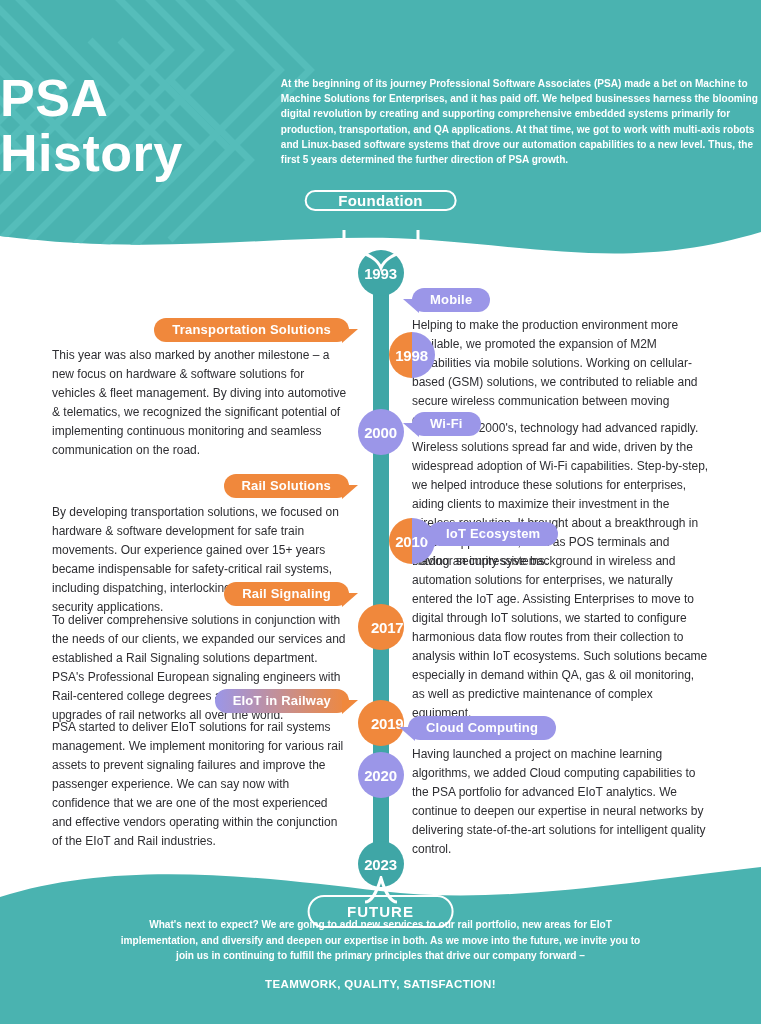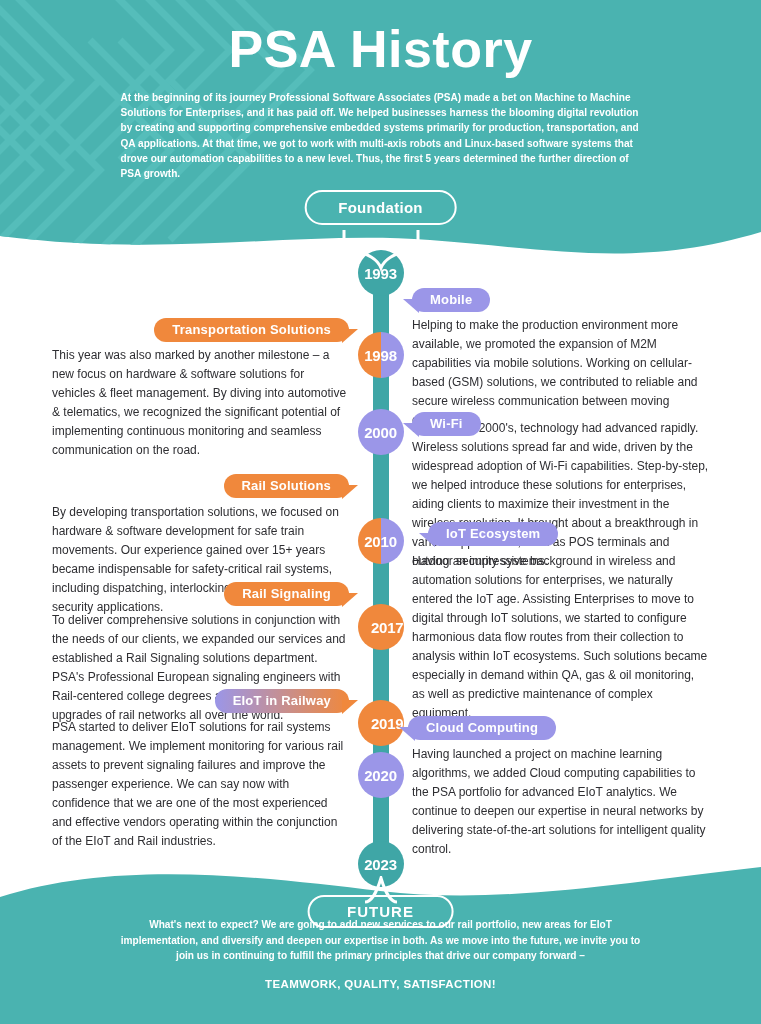--- a/index.html
+++ b/index.html
@@ -19,39 +19,39 @@
 
   
   .header{
     position:absolute;left:0;top:0;width:761px;height:268px;
     overflow:hidden;
   }
   .header-bg{position:absolute;left:0;top:0;width:761px;height:268px;}
   .header-inner{
     position:absolute;left:0;top:0;width:761px;height:230px;
     z-index:3;
-    display:flex;flex-direction:column;align-items:center;
+    display:flex;flex-direction:row;align-items:center;
   }
   .title{
     margin:22px 0 0 0;
     font-size:52px;font-weight:bold;color:#ffffff;
     letter-spacing:0.5px;line-height:1.05;
   }
   .header-body{
     width:520px;margin-top:13px;
     text-align:left;color:#ffffff;
     font-size:10.1px;line-height:1.52;font-weight:bold;
   }
 
   
   .foundation-pill{
     position:absolute;left:50%;transform:translateX(-50%);
     top:190px;z-index:6;
     border:2.5px solid #ffffff;border-radius:22px;
-    padding:7px 32px;
+    padding:0 32px;
     color:#ffffff;font-size:15px;font-weight:bold;
     letter-spacing:0.3px;
     background:transparent;
   }
   .foundation-stem{
     position:absolute;left:50%;transform:translateX(-50%);
     top:228px;z-index:5;
   }
 
   
@@ -67,20 +67,21 @@
     width:46px;height:46px;border-radius:50%;
     display:flex;align-items:center;justify-content:center;
     color:#ffffff;font-size:15px;font-weight:bold;
     z-index:4;letter-spacing:-0.2px;
   }
   .year.teal{background:#3FA6A6;}
   .year.orange{background:#F0883C;justify-content:flex-end;}
   .year.purple{background:#9B96E8;}
   .year.split{
     background:linear-gradient(90deg,#F0883C 0%,#F0883C 50%,#9B96E8 50%,#9B96E8 100%);
+    margin-left:31px;
   }
   .year span{position:relative;z-index:2;}
 
   
   .callout{
     position:absolute;z-index:5;
     border-radius:13px;
     padding:4px 18px 5px 18px;
     color:#ffffff;font-size:13px;font-weight:bold;
     letter-spacing:0.2px;white-space:nowrap;

